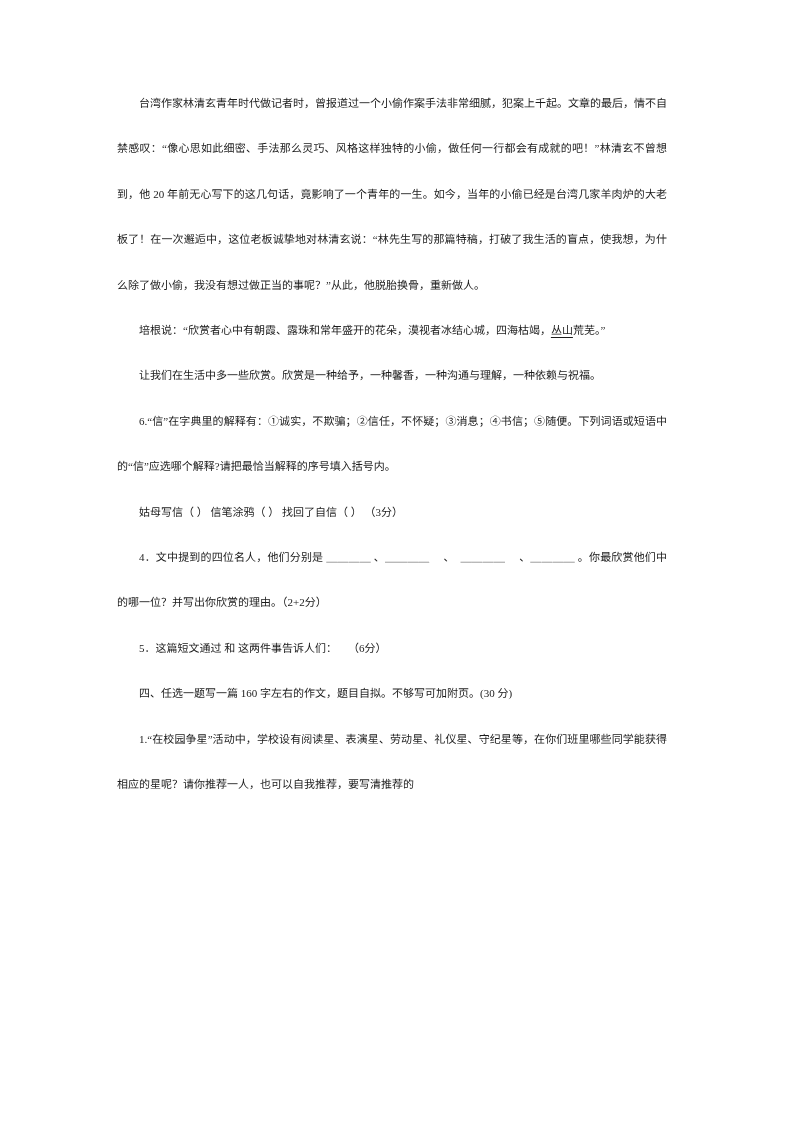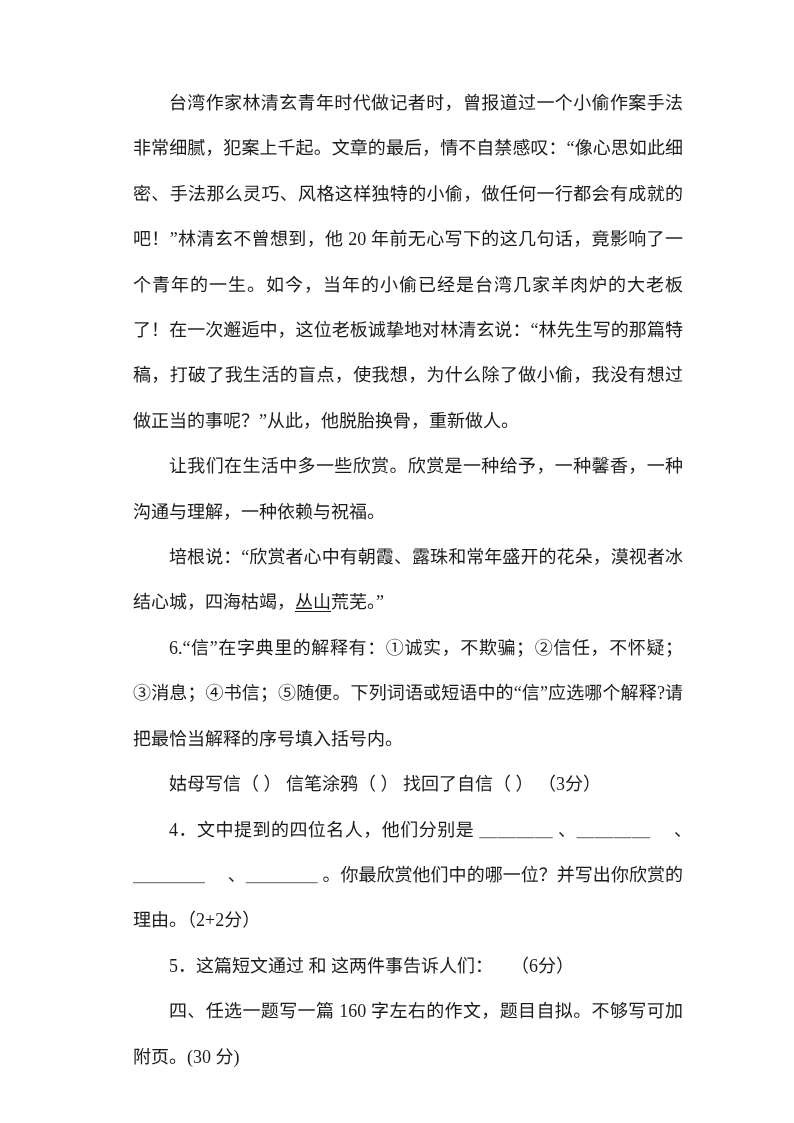--- a/index.html
+++ b/index.html
@@ -11,24 +11,24 @@
     position: relative;
     width: 794px;
     height: 1123px;
     background: #ffffff;
     overflow: hidden;
     font-family: "Liberation Serif", "DejaVu Serif", serif;
     color: #1b1b1b;
   }
   .content {
     position: absolute;
-    left: 133px;
+    left: 117px;
     top: 81px;
     width: 550px;
-    font-size: 18px;
+    font-size: 11px;
     line-height: 45.4px;
     text-align: justify;
     letter-spacing: 0;
   }
   .content p {
     margin: 0;
     padding: 0;
     text-indent: 2em;
     word-break: break-all;
   }
@@ -38,31 +38,32 @@
   }
 </style>
 </head>
 <body>
 
 <div class="page">
   <div class="content">
 
     <p>台湾作家林清玄青年时代做记者时，曾报道过一个小偷作案手法非常细腻，犯案上千起。文章的最后，情不自禁感叹：“像心思如此细密、手法那么灵巧、风格这样独特的小偷，做任何一行都会有成就的吧！”林清玄不曾想到，他 20 年前无心写下的这几句话，竟影响了一个青年的一生。如今，当年的小偷已经是台湾几家羊肉炉的大老板了！在一次邂逅中，这位老板诚挚地对林清玄说：“林先生写的那篇特稿，打破了我生活的盲点，使我想，为什么除了做小偷，我没有想过做正当的事呢？”从此，他脱胎换骨，重新做人。</p>
 
+    <p><span>培根说：“欣赏者心中有朝霞、露珠和常年盛开的花朵，漠视者冰结心城，四海枯竭，</span><span class="u">丛山</span><span>荒芜。”</span></p>
+
     <p>让我们在生活中多一些欣赏。欣赏是一种给予，一种馨香，一种沟通与理解，一种依赖与祝福。</p>
-
-    <p><span>培根说：“欣赏者心中有朝霞、露珠和常年盛开的花朵，漠视者冰结心城，四海枯竭，</span><span class="u">丛山</span><span>荒芜。”</span></p>
 
 
     <p>6.“信”在字典里的解释有：①诚实，不欺骗；②信任，不怀疑；③消息；④书信；⑤随便。下列词语或短语中的“信”应选哪个解释?请把最恰当解释的序号填入括号内。</p>
 
     <p>姑母写信（ ） 信笔涂鸦（ ） 找回了自信（ ） （3分）</p>
 
 
     <p>4．文中提到的四位名人，他们分别是 ＿＿＿＿ 、＿＿＿＿　 、　＿＿＿＿　 、＿＿＿＿ 。你最欣赏他们中的哪一位？并写出你欣赏的理由。（2+2分）</p>
 
     <p>5．这篇短文通过 和 这两件事告诉人们：　　（6分）</p>
 
     <p>四、任选一题写一篇 160 字左右的作文，题目自拟。不够写可加附页。(30 分)</p>
 
+    <p>1.“在校园争星”活动中，学校设有阅读星、表演星、劳动星、礼仪星、守纪星等，在你们班里哪些同学能获得相应的星呢？请你推荐一人，也可以自我推荐，要写清推荐的</p>
 
   </div>
 </div>
 
 </body></html>

